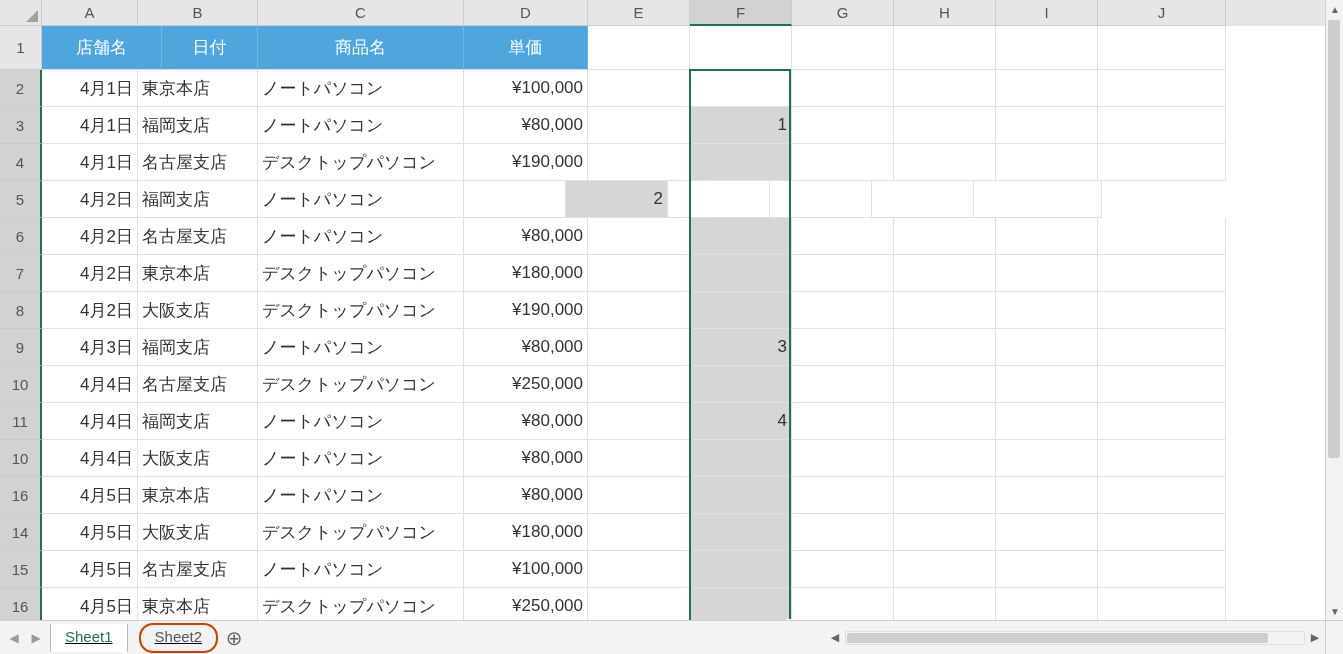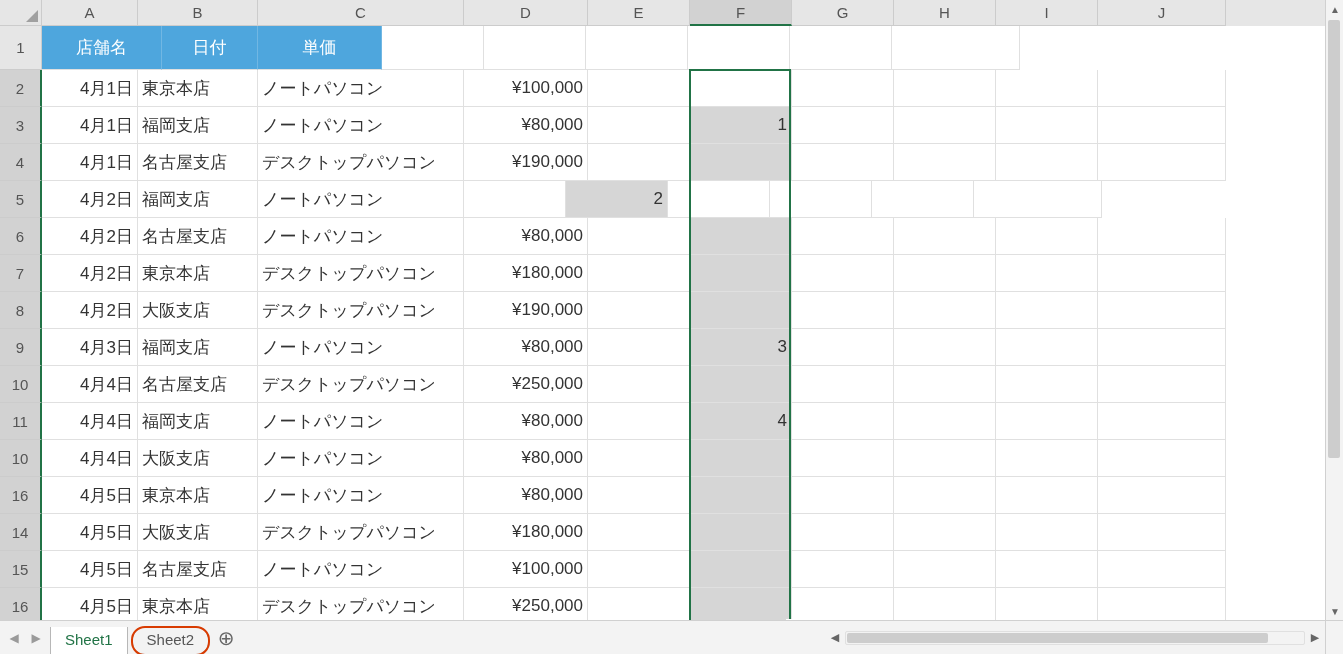--- a/index.html
+++ b/index.html
@@ -151,22 +151,23 @@
   .tab-nav-btn {
     width: 16px; height: 16px;
     color: #9a9a9a;
     font-size: 12px;
     display: flex;
     align-items: center;
     justify-content: center;
   }
   .sheet-tabs {
     display: flex;
-    align-items: flex-end;
-    gap: 4px;
+    align-items: center;
+    gap: 12px;
+    text-decoration: underline;
   }
   .sheet-tab {
     padding: 4px 14px 6px 14px;
     background: #ffffff;
     border: 1px solid #b7b7b7;
     border-top: none;
     margin-bottom: -1px;
     color: #217346;
     font-size: 15px;
     position: relative;
@@ -311,20 +312,21 @@
       <div class="row-header active" style="height: 37px;">16</div>
       <div class="row-header active" style="height: 37px;">14</div>
       <div class="row-header active" style="height: 37px;">15</div>
       <div class="row-header active" style="height: 37px;">16</div>
     </div>
 
   <div class="grid" id="grid">
       <div class="row">
         <div class="cell header-cell" style="width: 120px; height: 44px;">店舗名</div>
         <div class="cell header-cell" style="width: 96px; height: 44px;">日付</div>
+        <div class="cell header-cell" style="width: 206px; height: 44px;">商品名</div>
         <div class="cell header-cell" style="width: 124px; height: 44px;">単価</div>
         <div class="cell" style="width: 102px; height: 44px;"></div>
         <div class="cell" style="width: 102px; height: 44px;"></div>
         <div class="cell" style="width: 102px; height: 44px;"></div>
         <div class="cell" style="width: 102px; height: 44px;"></div>
         <div class="cell" style="width: 102px; height: 44px;"></div>
         <div class="cell" style="width: 128px; height: 44px;"></div>
       </div>
       <div class="row">
         <div class="cell right" style="width: 96px; height: 37px;">4月1日</div>

